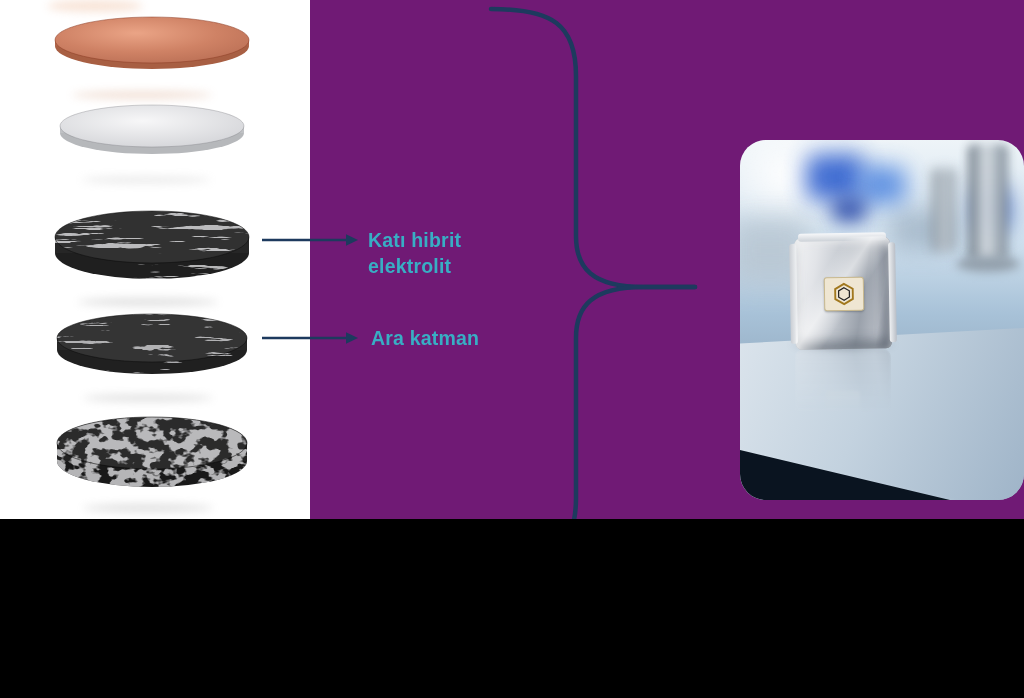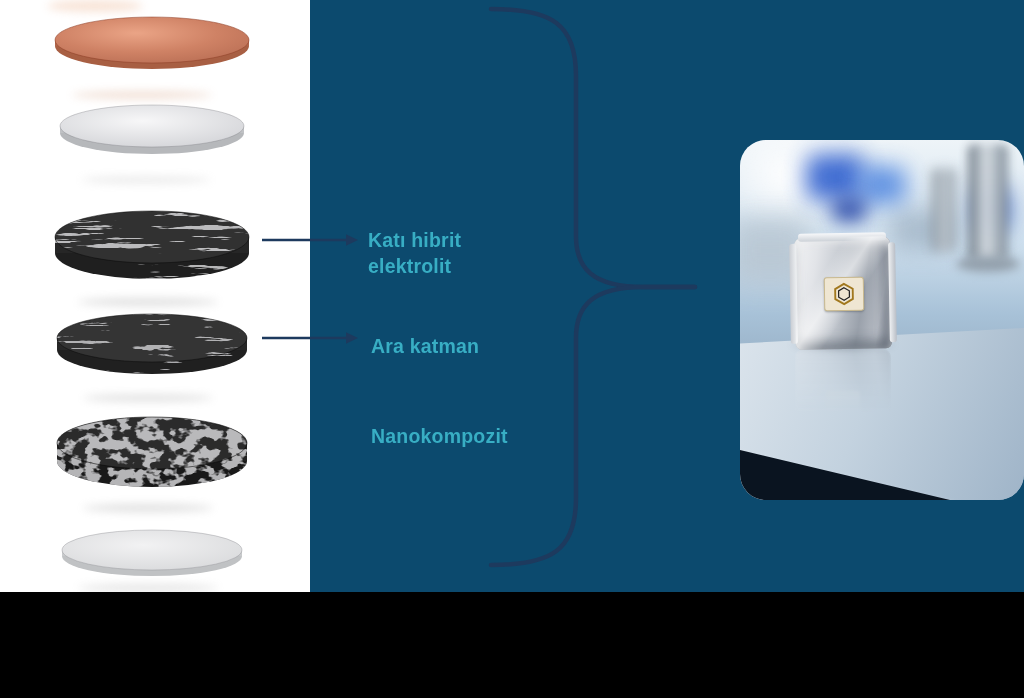--- a/index.html
+++ b/index.html
@@ -1,31 +1,31 @@
 <!DOCTYPE html>
 <html><head>
 <meta charset="utf-8">
 <style>
   html,body{margin:0;padding:0;background:#000;}
-  .stage{position:relative;width:1024px;height:592px;background:#0c4a6e;overflow:hidden;
+  .stage{position:relative;width:1024px;height:519px;background:#701a75;overflow:hidden;
          font-family:"Liberation Sans", sans-serif;}
 
   
   .panel{position:absolute;left:0;top:0;width:310px;height:600px;background:#fff;}
   .stack-svg{position:absolute;left:0;top:0;}
 
   
   .overlay{position:absolute;left:0;top:0;pointer-events:none;}
 
   
   .label{position:absolute;color:#38aec4;font-size:19.5px;font-weight:700;
          line-height:26px;letter-spacing:.2px;white-space:nowrap;}
   .label .line{display:block;}
   .label-electrolyte{left:368px;top:227px;}
-  .label-interlayer{left:371px;top:333px;}
+  .label-interlayer{left:371px;top:325px;}
   .label-cathode{left:371px;top:423px;}
 
   
   .photo{position:absolute;left:740px;top:140px;width:284px;height:360px;
          border-radius:26px;overflow:hidden;background:linear-gradient(180deg,#eef4f8 0%,#cfe0ee 28%,#a8c2d8 48%,#9db6cc 58%,#a9bccd 100%);}
   .blob{position:absolute;}
   .b-white{left:-30px;top:-30px;width:150px;height:130px;border-radius:50%;
            background:radial-gradient(closest-side,rgba(255,255,255,.95),rgba(255,255,255,0));filter:blur(8px);}
   .b-blue1{left:66px;top:14px;width:58px;height:46px;border-radius:10px;background:#2f5fce;filter:blur(11px);opacity:.9;}
   .b-blue2{left:118px;top:26px;width:48px;height:38px;border-radius:10px;background:#4f86e0;filter:blur(11px);opacity:.85;}
@@ -197,21 +197,20 @@
   </svg>
 
   <div class="label label-electrolyte">
     <span class="line">Katı hibrit</span>
     <span class="line">elektrolit</span>
   </div>
   <div class="label label-interlayer">
     <span class="line">Ara katman</span>
   </div>
   <div class="label label-cathode">
-    <span class="line">Nanokompozit</span>
   </div>
 
   <div class="photo">
     <div class="blob b-white"></div>
     <div class="blob b-grayleft"></div>
     <div class="blob b-graymid"></div>
     <div class="blob b-blue1"></div>
     <div class="blob b-blue2"></div>
     <div class="blob b-blue3"></div>
     <div class="blob b-blue4"></div>

